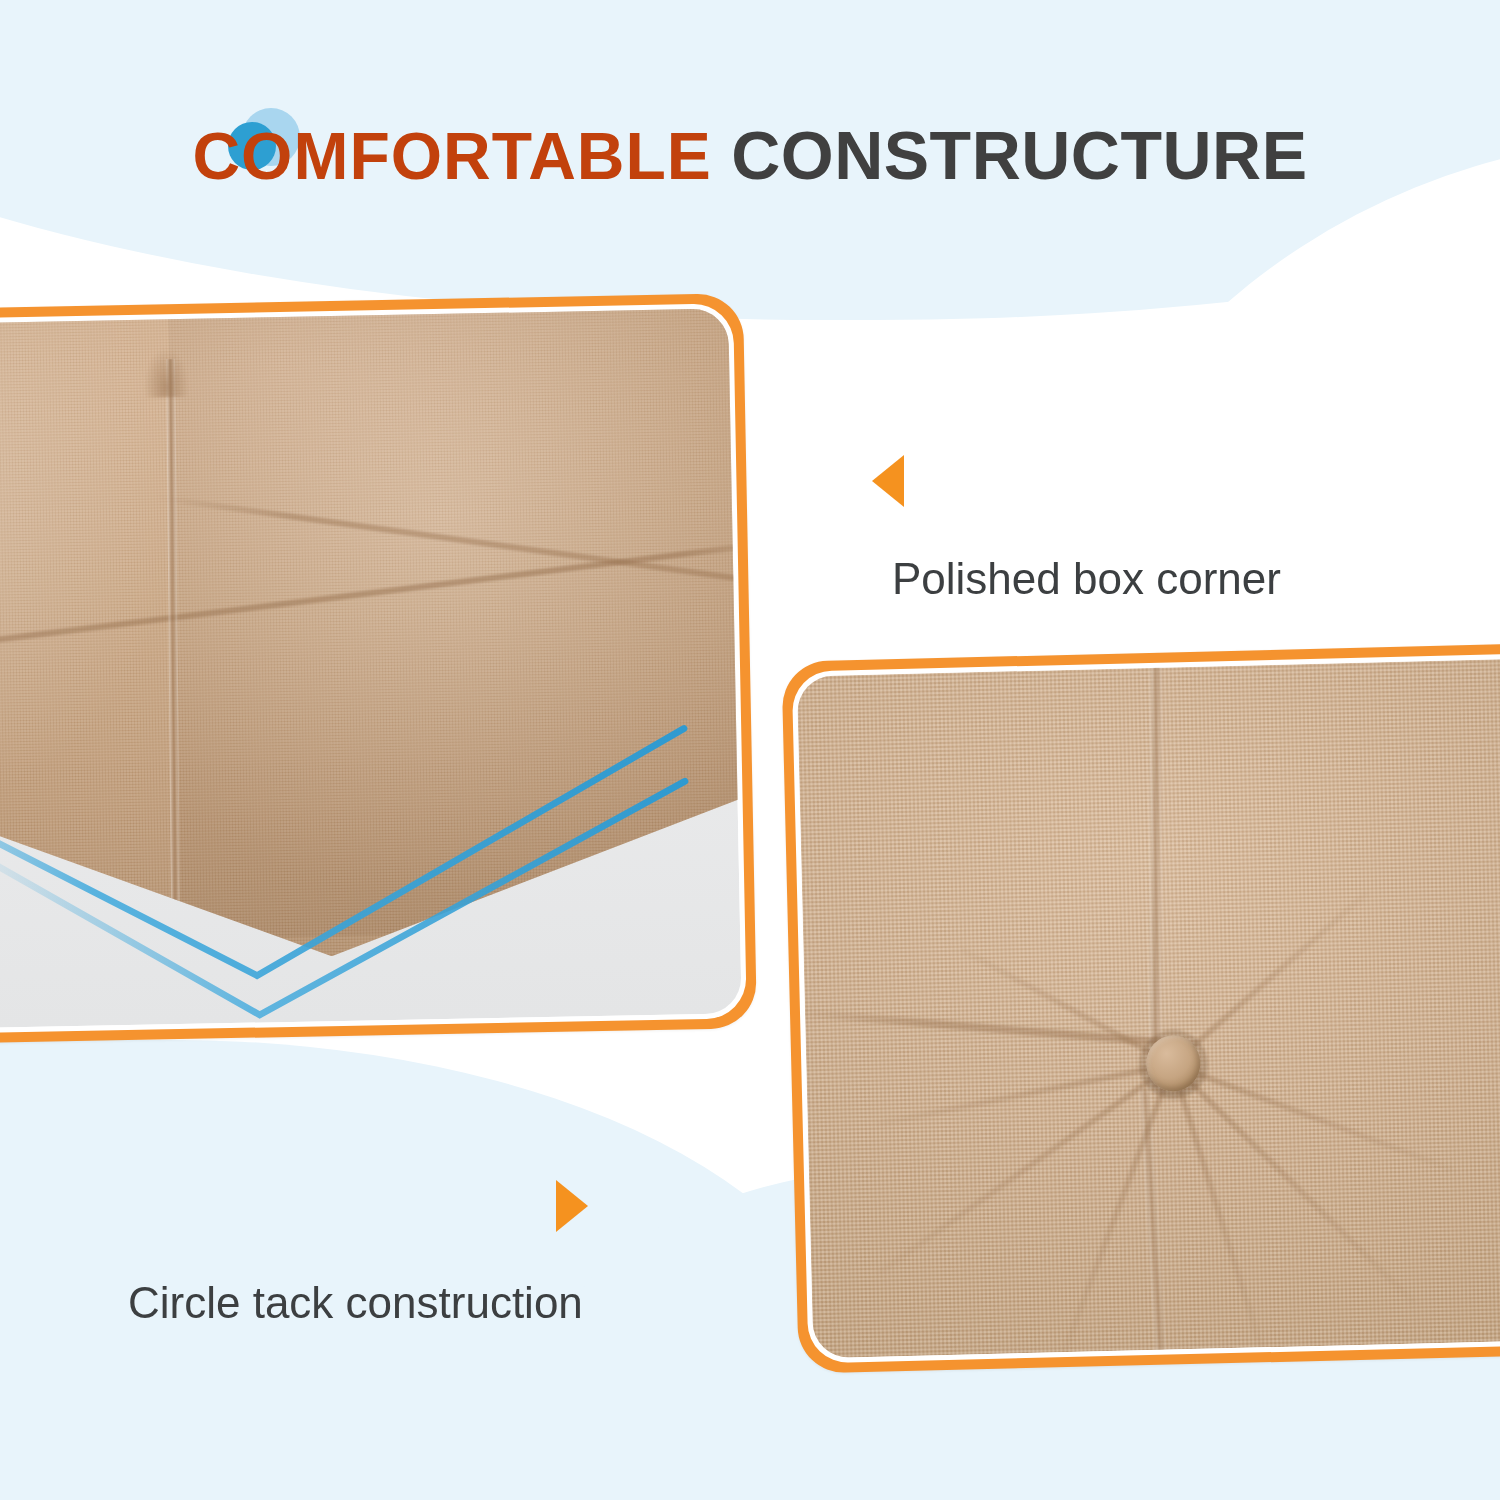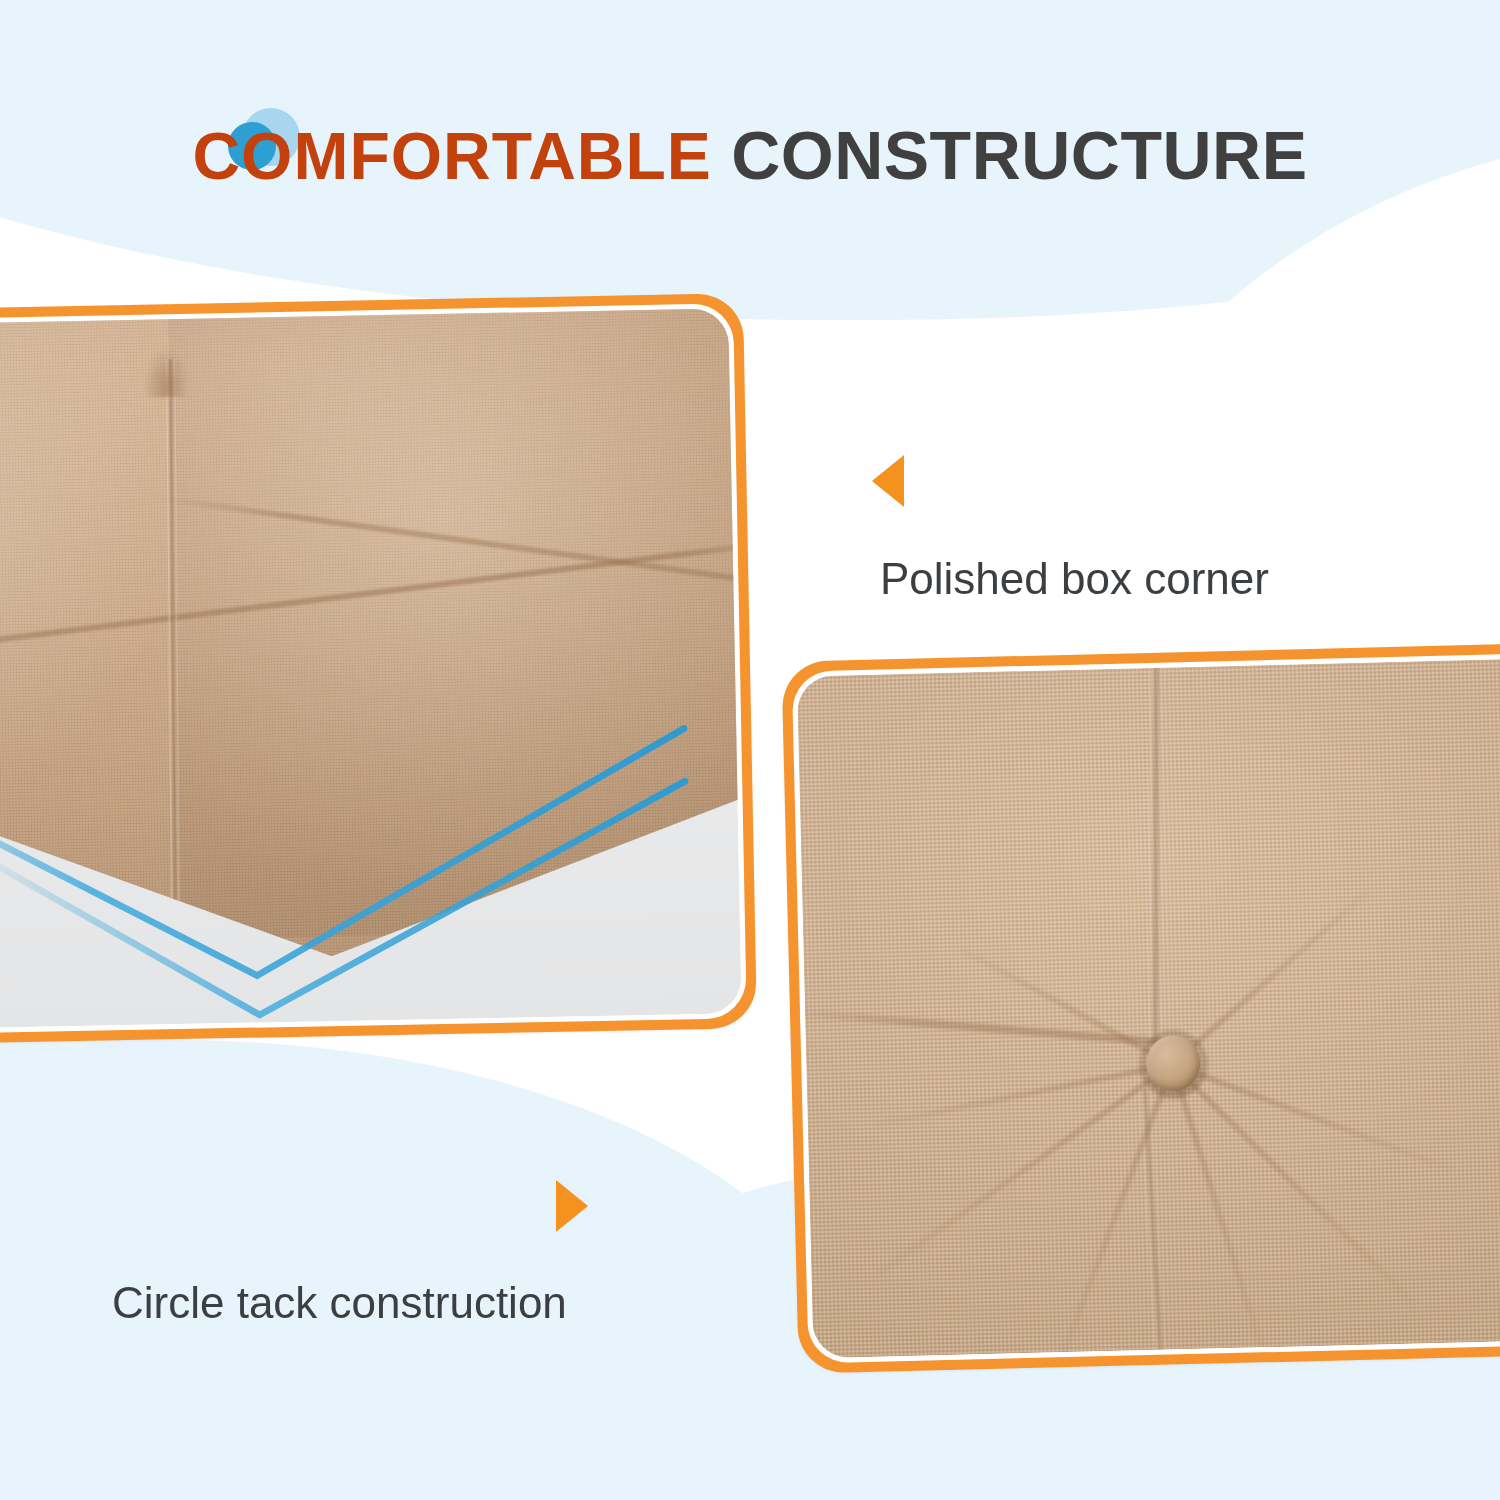--- a/index.html
+++ b/index.html
@@ -344,25 +344,25 @@
     border-bottom: 26px solid transparent;
     border-right: 32px solid #F5921F;
   }
   .tri-right {
     border-top: 26px solid transparent;
     border-bottom: 26px solid transparent;
     border-left: 32px solid #F5921F;
   }
 
   #callout-polished { left: 872px; top: 455px; }
-  #callout-polished .callout-text { margin-top: 47px; margin-left: 8px; }
+  #callout-polished .callout-text { margin-top: 47px; margin-left: 20px; }
 
   #callout-tack { left: 112px; top: 1180px; }
   #callout-tack .tri-right { margin-left: 444px; }
-  #callout-tack .callout-text { margin-top: 46px; margin-left: 0px; }
+  #callout-tack .callout-text { margin-top: 46px; margin-left: 16px; }
 </style>
 </head>
 <body>
 
 <div id="stage">
 
   <div class="bg-layer">
     <div class="bg-top"></div>
     <div class="bg-top-white"></div>
     <div class="bg-bottom"></div>

